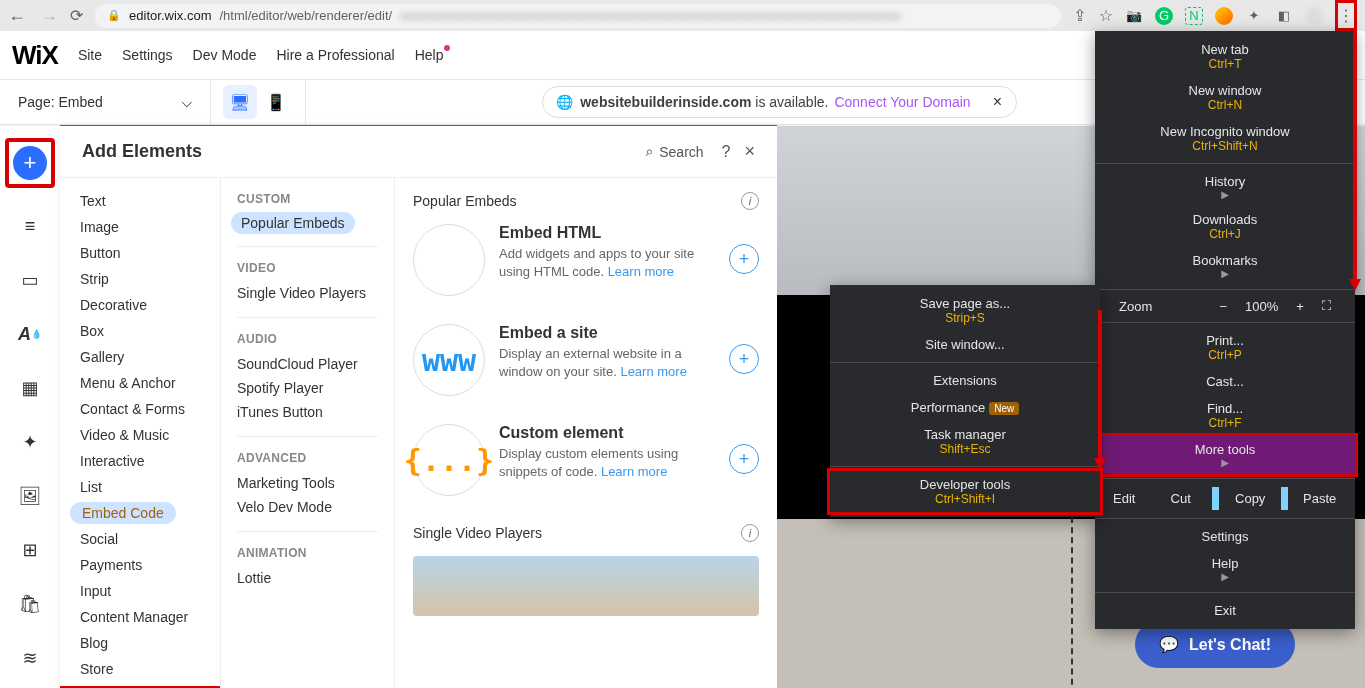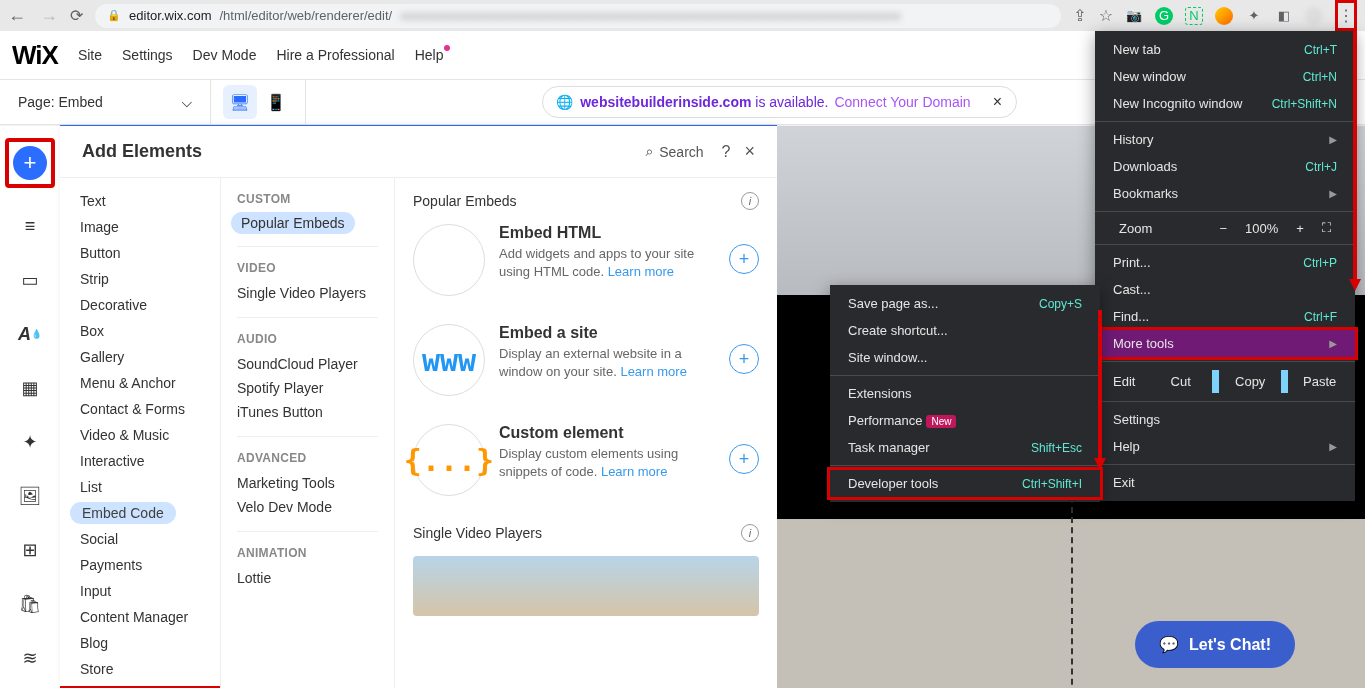--- a/index.html
+++ b/index.html
@@ -27,21 +27,21 @@
 .upgrade-link { color: #a855f7; font-size: 14px; margin-left: auto; margin-right: 8px; }
 
 
 .secondary-bar { height: 45px; background: #fff; border-bottom: 1px solid #e5e5e5; display: flex; align-items: center; }
 .page-selector { width: 210px; padding: 0 18px; display: flex; align-items: center; justify-content: space-between; font-size: 14px; color: #333; }
 .device-toggle { display: flex; gap: 2px; padding: 0 12px; border-left: 1px solid #e5e5e5; border-right: 1px solid #e5e5e5; height: 100%; align-items: center; }
 .device-btn { width: 34px; height: 34px; display: flex; align-items: center; justify-content: center; border-radius: 6px; cursor: pointer; }
 .device-btn.active { background: #e6f0ff; color: #2b6dff; }
 .domain-notice { flex: 1; display: flex; align-items: center; justify-content: center; gap: 6px; font-size: 14px; }
 .domain-notice .globe { color: #a855f7; }
-.domain-notice .domain-text { color: #6d28d9; }
+.domain-notice .domain-text { color: #404040; }
 .domain-notice .domain-text strong { font-weight: 600; }
 .domain-notice .connect-link { color: #a855f7; }
 .domain-notice .close-x { margin-left: 16px; color: #333; cursor: pointer; font-size: 16px; }
 .tools-right { display: flex; align-items: center; gap: 14px; padding: 0 14px; border-left: 1px solid #e5e5e5; height: 100%; }
 .blue-strip { height: 4px; background: #2b6dff; width: 717px; margin-left: 60px; }
 
 
 .left-rail { position: absolute; left: 0; top: 126px; width: 60px; background: #fff; height: calc(100% - 126px); display: flex; flex-direction: column; align-items: center; padding-top: 12px; gap: 22px; }
 .rail-btn { width: 38px; height: 38px; display: flex; align-items: center; justify-content: center; cursor: pointer; color: #333; font-size: 18px; }
 .add-btn-highlight { border: 4px solid #d80000; border-radius: 4px; padding: 4px; }
@@ -52,21 +52,21 @@
 .panel-header { height: 52px; display: flex; align-items: center; padding: 0 22px; border-bottom: 1px solid #eee; }
 .panel-title { font-size: 18px; font-weight: 600; color: #333; }
 .panel-search { margin-left: auto; display: flex; align-items: center; gap: 6px; color: #555; font-size: 14px; }
 .panel-help { margin-left: 18px; color: #555; cursor: pointer; }
 .panel-close { margin-left: 14px; color: #555; cursor: pointer; font-size: 18px; }
 
 .panel-body { flex: 1; display: flex; overflow: hidden; }
 .cat-col { width: 160px; padding: 10px 0; overflow-y: auto; position: relative;}
 .cat-highlight-box { position: absolute; border: 4px solid #d80000; top: -4px; left: -4px; right: -4px; height: 516px; pointer-events: none; z-index: 5;}
 .cat-item { padding: 5px 20px; font-size: 14px; color: #333; cursor: pointer; }
-.cat-item.selected { background: #cde3ff; border-radius: 12px; margin: 2px 10px; padding: 3px 12px; display: inline-block; font-weight: 500; color: #404040; }
+.cat-item.selected { background: #cde3ff; border-radius: 12px; margin: 2px 10px; padding: 3px 12px; display: inline-block; font-weight: 500; color: #a16207; }
 
 .subcat-col { width: 175px; border-left: 1px solid #eee; border-right: 1px solid #eee; padding: 14px 16px; overflow-y: auto; }
 .subcat-heading { font-size: 12px; font-weight: 700; color: #888; letter-spacing: 0.3px; margin-top: 14px; margin-bottom: 6px; }
 .subcat-heading:first-child { margin-top: 0; }
 .subcat-item { font-size: 14px; color: #333; padding: 4px 0; cursor: pointer; }
 .subcat-item.active { background: #cde3ff; border-radius: 12px; padding: 3px 10px; display: inline-block; margin-left: -6px; }
 .subcat-divider { border-top: 1px solid #eee; margin: 12px 0; }
 
 .content-col { flex: 1; padding: 14px 18px; overflow-y: auto; }
 .content-section-title { font-size: 14px; color: #333; display: flex; align-items: center; justify-content: space-between; margin-bottom: 14px; }
@@ -80,35 +80,35 @@
 .embed-add { width: 30px; height: 30px; border: 1.5px solid #3899ec; border-radius: 50%; color: #3899ec; display: flex; align-items: center; justify-content: center; font-size: 18px; cursor: pointer; flex-shrink: 0; margin-top: 20px;}
 .video-preview { width: 100%; height: 60px; background: linear-gradient(180deg, #b8d4e8, #d5c4a8); border-radius: 4px; margin-top: 10px; }
 
 
 .canvas { position: absolute; left: 777px; top: 126px; right: 0; bottom: 0; background: linear-gradient(180deg, #d0d4d8 0%, #b8bcc0 30%, #000 30%, #000 70%, #c4c0b8 70%); }
 .dashed-line { position: absolute; top: 290px; left: 50%; width: 1px; height: 400px; border-left: 2px dashed #333; }
 
 
 .chrome-menu { position: absolute; background: #292a2d; color: #e5e5e5; font-size: 13px; border-radius: 0; box-shadow: 0 4px 16px rgba(0,0,0,0.4); padding: 5px 0; z-index: 100; }
 .chrome-menu-main { top: 31px; right: 10px; width: 260px; }
-.menu-row { display: flex; align-items: center; justify-content: space-between; padding: 6px 18px; cursor: pointer; }
+.menu-row { display: flex; align-items: center; justify-content: space-between; padding: 6px 18px; cursor: pointer; flex-direction: column; }
 .menu-row:hover, .menu-row.highlighted { background: #701a75; }
 .menu-row.red-highlight { border: 3px solid #d80000; margin: -3px; position: relative; z-index: 2;}
-.menu-shortcut { color: #5eead4; font-size: 12px; }
+.menu-shortcut { color: #eab308; font-size: 12px; }
 .menu-arrow { color: #999; font-size: 10px; }
 .menu-divider { border-top: 1px solid #4a4a4a; margin: 4px 0; }
 .menu-zoom-row { display: flex; align-items: center; padding: 4px 24px; gap: 8px; }
 .zoom-controls { display: flex; gap: 18px; align-items: center; margin-left: auto; }
 .menu-edit-row { display: flex; padding: 4px 4px; }
 .edit-section { flex: 1; text-align: center; padding: 4px 8px; border-right: 7px solid #7dd3fc; }
 .edit-section:last-child { border-right: none; }
 .edit-label { padding: 4px 14px; }
 
 .chrome-submenu { top: 285px; left: 830px; width: 270px; }
-.new-badge { background: #be185d; color: #fff; font-size: 10px; padding: 1px 5px; border-radius: 3px; margin-left: 4px; }
+.new-badge { background: #a16207; color: #fff; font-size: 10px; padding: 1px 5px; border-radius: 3px; margin-left: 4px; }
 
 
 .chat-bubble { position: absolute; bottom: 20px; right: 70px; background: #3a5fcd; color: #fff; border-radius: 28px; padding: 14px 24px; display: flex; align-items: center; gap: 10px; font-size: 16px; font-weight: 600; cursor: pointer; z-index: 50; }
 
 .red-arrow { position: absolute; z-index: 200; pointer-events: none;}
 </style>
 </head>
 <body>
 
 <div class="browser-bar">
@@ -318,24 +318,21 @@
     </div>
     <div class="menu-divider"></div>
     <div class="menu-row">
       <span>Exit</span>
     </div>
   </div>
 
 <div class="chrome-menu chrome-submenu" id="chrome-sub">
     <div class="menu-row">
       <span>Save page as...</span>
-      <span class="menu-shortcut">Copy+S</span>
-    </div>
-    <div class="menu-row">
-      <span>Create shortcut...</span>
+      <span class="menu-shortcut">Strip+S</span>
     </div>
     <div class="menu-row">
       <span>Site window...</span>
     </div>
     <div class="menu-divider"></div>
     <div class="menu-row">
       <span>Extensions</span>
     </div>
     <div class="menu-row">
       <span>Performance<span class="new-badge">New</span></span>

